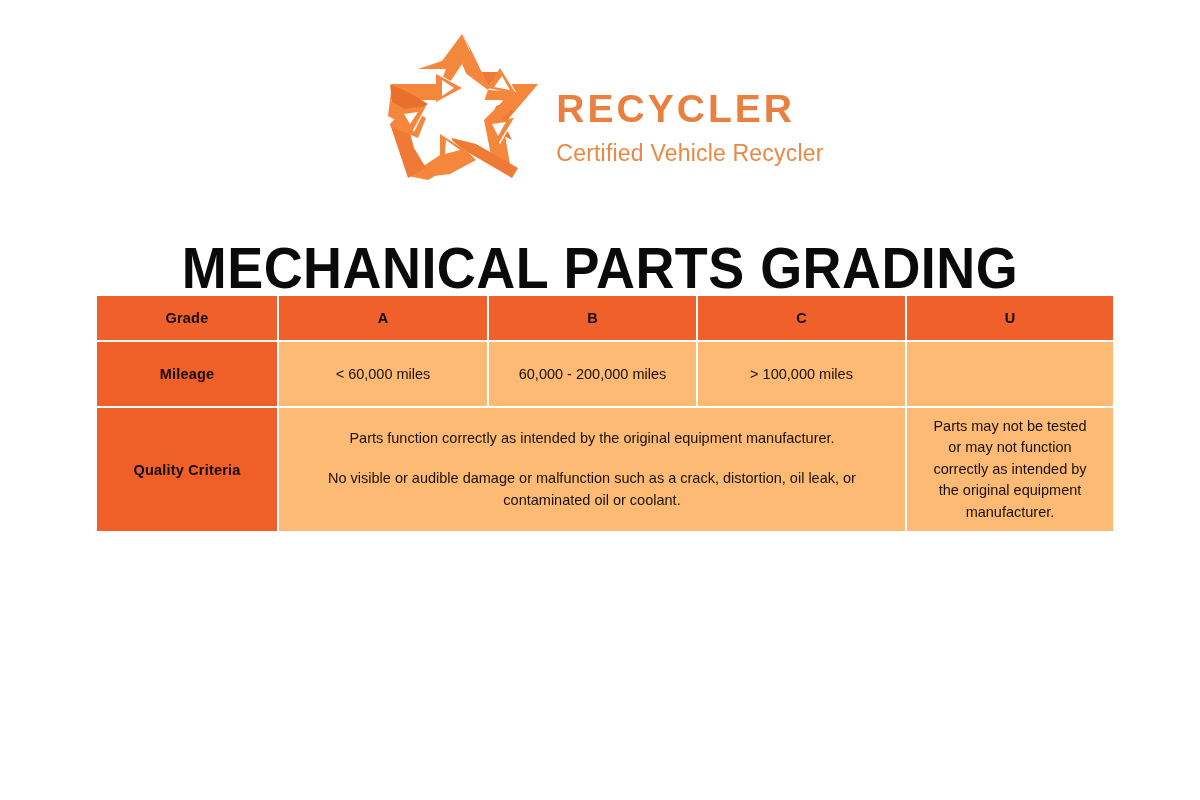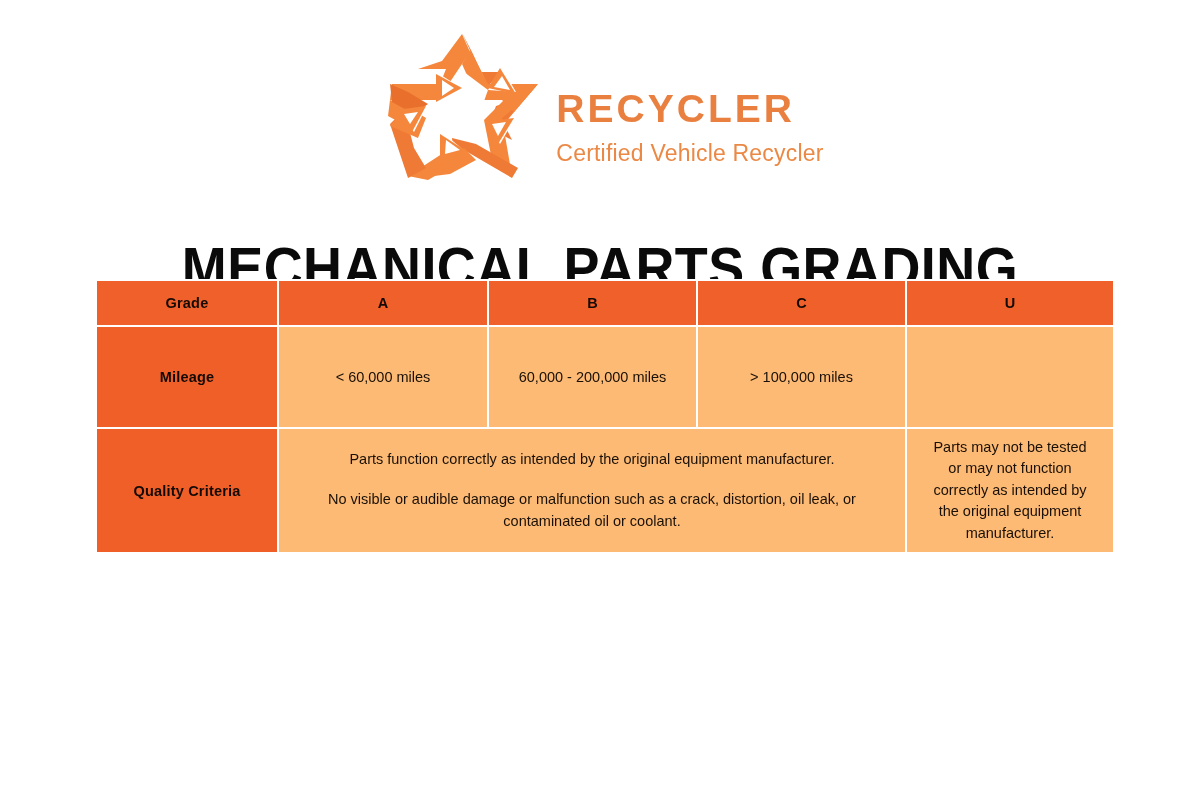--- a/index.html
+++ b/index.html
@@ -80,21 +80,21 @@
     color: #0a0a0a;
     letter-spacing: 0.5px;
     line-height: 1.15;
     transform: scaleX(0.93);
   }
 
   
   .grading-table {
     position: absolute;
     left: 95px;
-    top: 279px;
+    top: 294px;
     width: 1010px;
     border-collapse: separate;
     border-spacing: 2px;
     background: #ffffff;
     table-layout: fixed;
   }
   .grading-table td,
   .grading-table th {
     padding: 0;
     margin: 0;
@@ -122,21 +122,21 @@
     color: #140a05;
     letter-spacing: 0.2px;
   }
   .cell {
     background: #fdba74;
     font-size: 14.5px;
     font-weight: normal;
     color: #1a1008;
   }
   .row-mileage .cell,
-  .row-mileage .rowlabel { height: 100px; }
+  .row-mileage .rowlabel { height: 64px; }
   .row-quality .cell,
   .row-quality .rowlabel { height: 106px; }
 
   .qc-merged {
     padding: 0 18px !important;
     line-height: 1.55;
   }
   .qc-merged p {
     margin: 0;
   }

